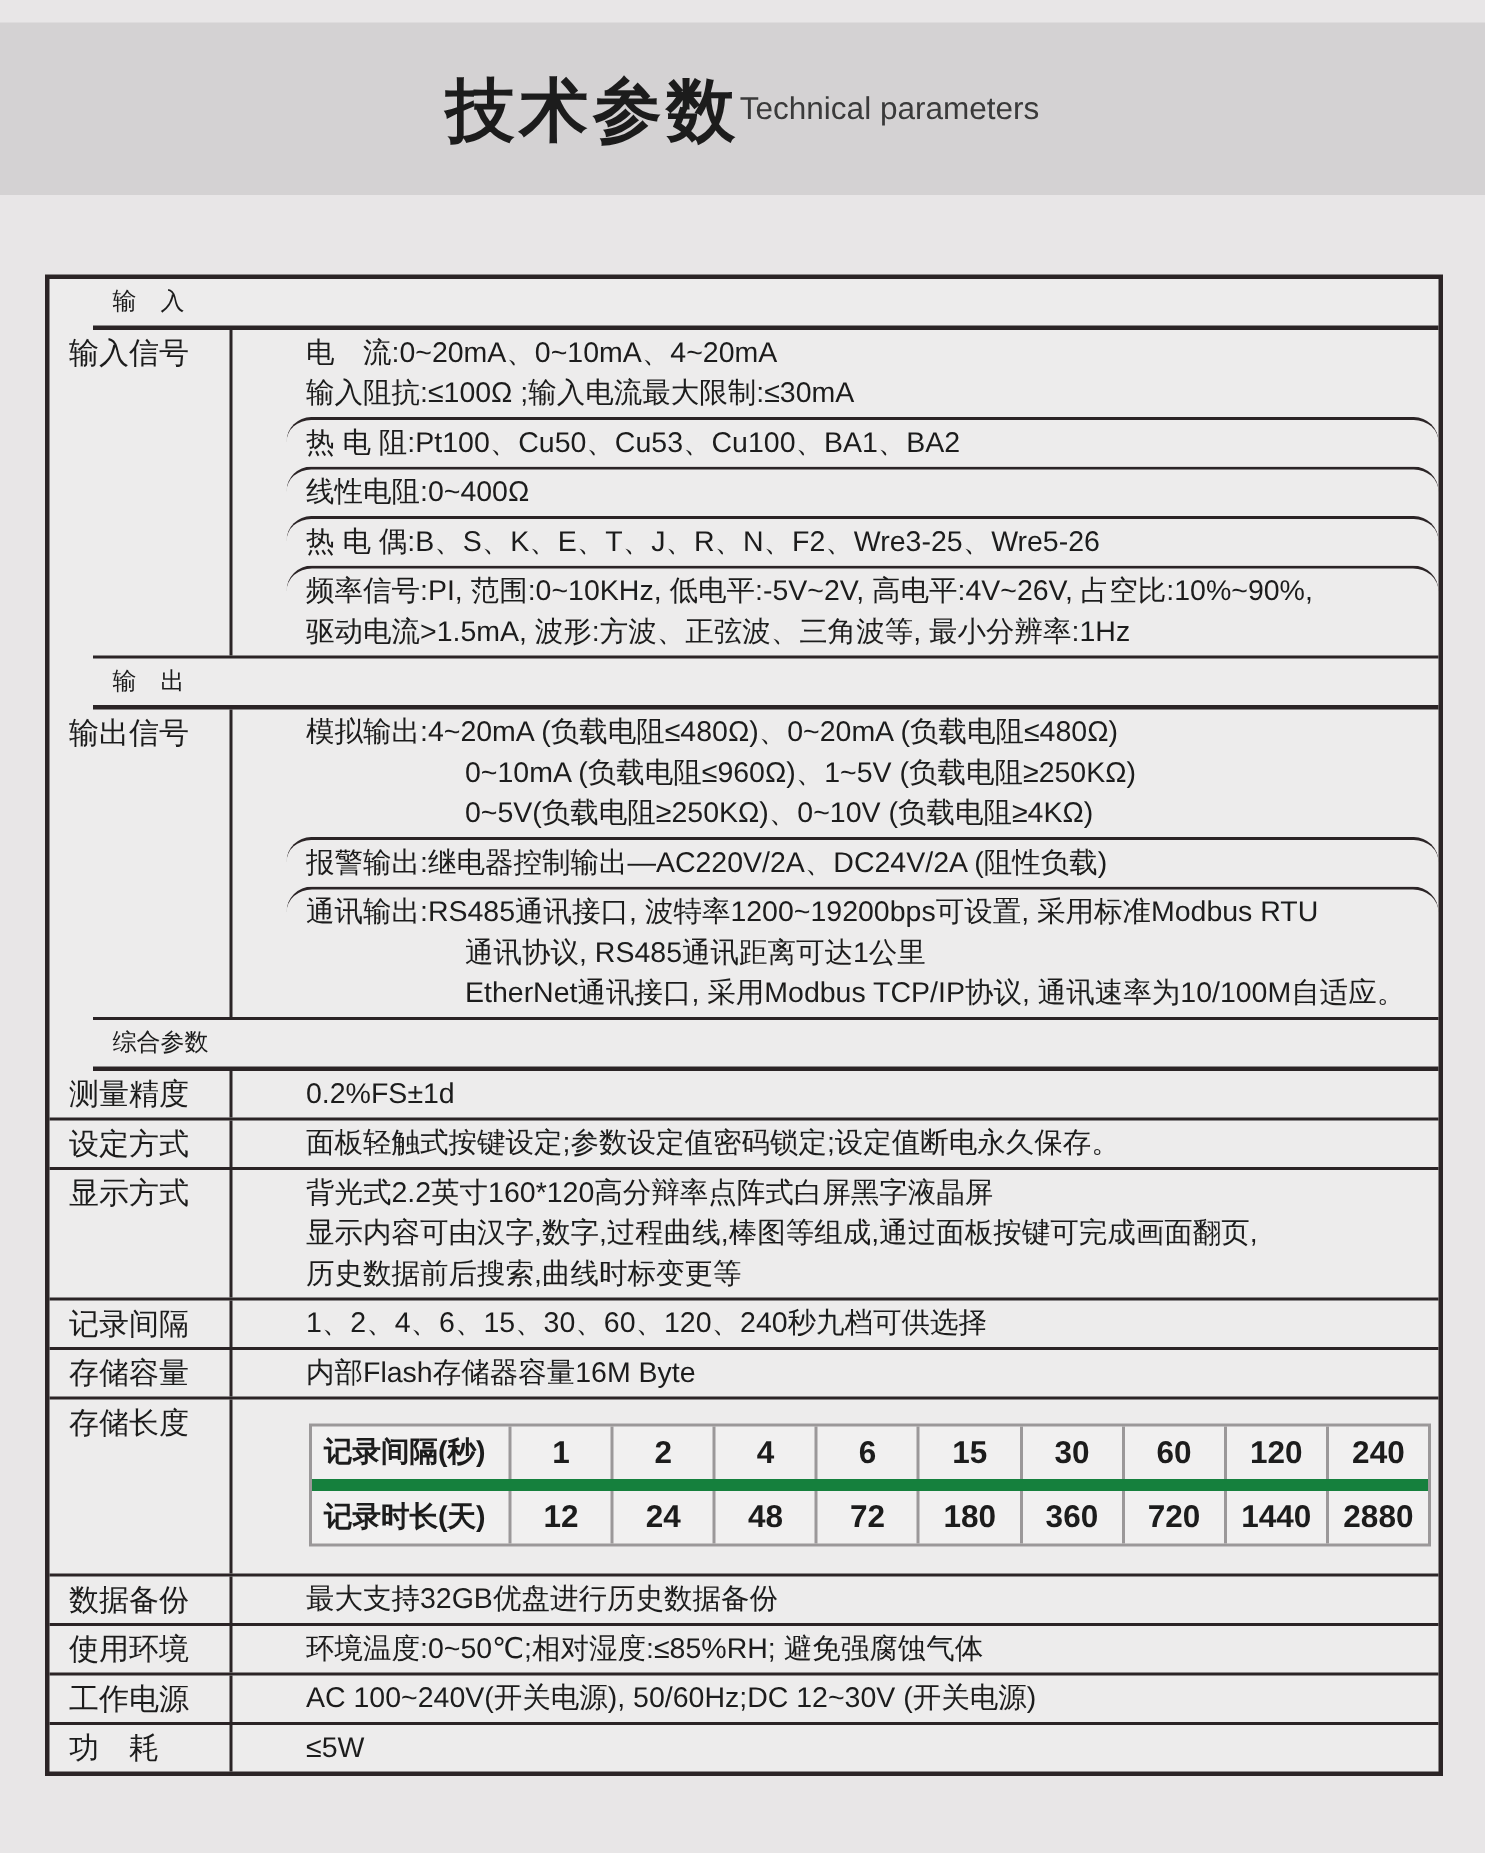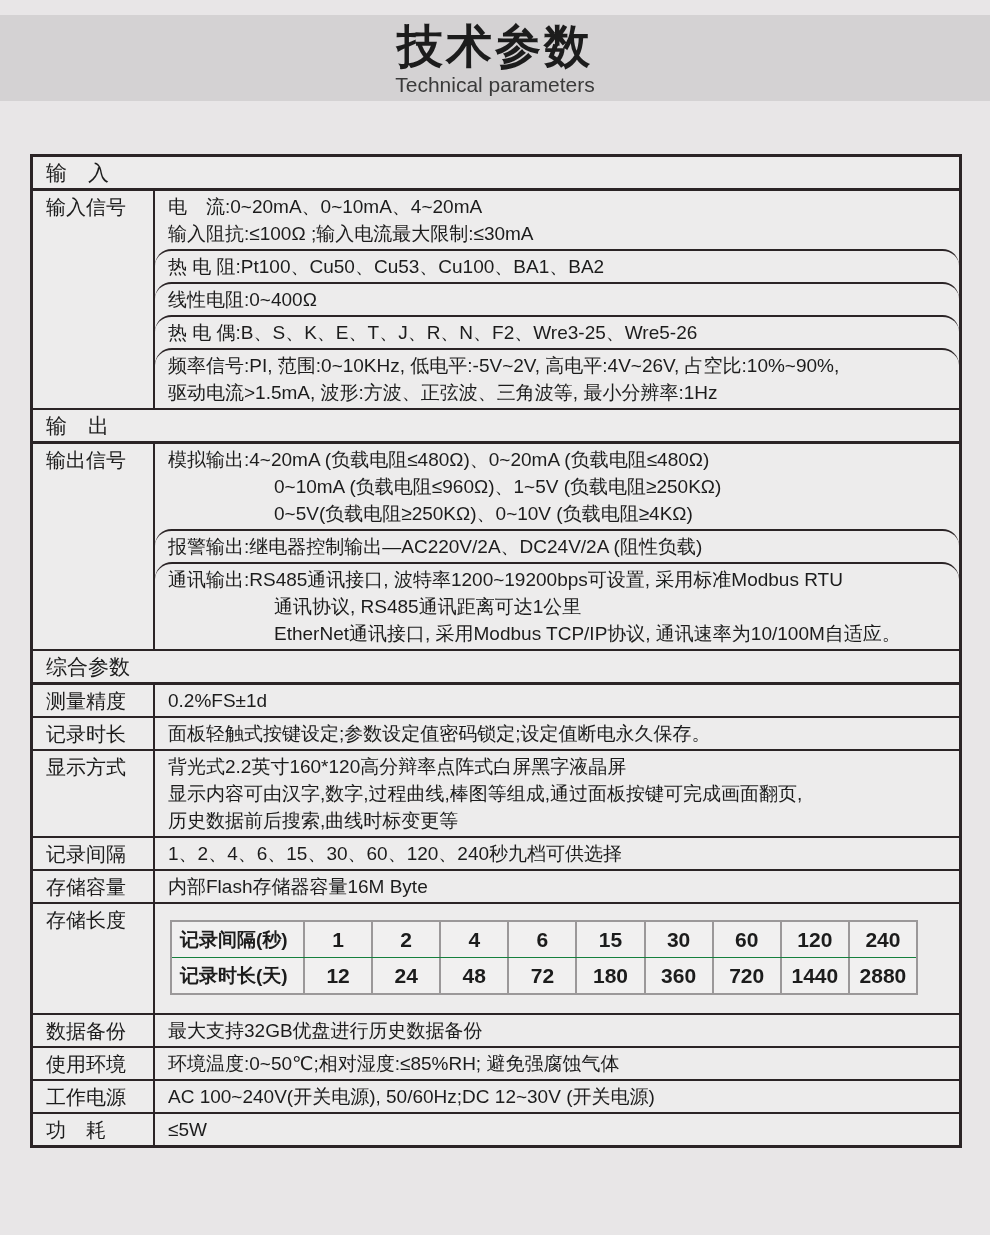--- a/index.html
+++ b/index.html
@@ -2,58 +2,58 @@
 <html><head>
 <meta charset="utf-8">
 <style>
   html,body{margin:0;padding:0;}
   body{
     width:990px;height:1235px;overflow:hidden;
     background:#e8e6e7;color:#1c1c1c;
     font-family:"Liberation Sans","DejaVu Sans",sans-serif;
   }
   .band{
-    margin-top:15px;height:86px;background:#d4d2d3;
-    display:flex;flex-direction:column;align-items:center;justify-content:center;
+    margin-top:15px;height:115px;background:#d4d2d3;
+    display:flex;flex-direction:row;align-items:center;justify-content:center;
   }
   .title{font-size:46px;font-weight:bold;letter-spacing:3px;line-height:52px;}
   .subtitle{font-size:21px;color:#3a3a3a;margin-top:1px;}
 
   .spec{
     box-sizing:border-box;margin:53px 0 0 30px;width:932px;
     border:3px solid #2b2426;background:#edecec;font-size:19px;
   }
   .spec>div{border-top:2px solid #2b2426;}
   .spec>div:first-child{border-top:none;}
   .sec{
     border-top-width:3px;border-bottom:3px solid #2b2426;
-    padding:2px 6px 2px 13px;line-height:27px;font-size:21px;
+    padding:2px 6px 2px 13px;line-height:27px;font-size:16px;margin-left:29px;
   }
   .sec+div{border-top:none;}
-  .row,.block{display:flex;align-items:stretch;}
+  .row,.block{display:flex;align-items:stretch;gap:36px;}
   .lbl{
     flex:0 0 122px;box-sizing:border-box;border-right:2px solid #2b2426;
     padding:2px 2px 2px 13px;line-height:26px;font-size:20px;
     display:flex;align-items:center;
   }
   .block>.lbl,.lbl-top{align-items:flex-start;padding-top:3px;}
   .content{flex:1;display:flex;flex-direction:column;min-width:0;}
   .sub{border-top:2px solid #2b2426;padding:2px 4px 2px 13px;border-radius:17px;}
   .sub:first-child{border-top:none;}
   .val{
     flex:1;min-width:0;padding:2px 4px 2px 13px;
     display:flex;flex-direction:column;justify-content:center;
   }
   .val-table{padding:5px;}
   .ln{line-height:27px;white-space:nowrap;overflow:hidden;}
   .ln.indent{padding-left:106px;}
 
   .ntable{margin:11px 10px 13px 10px;width:744px;border:2px solid #9b9899;background:#f1f0f0;}
   .nrow{display:flex;}
-  .nrow+.nrow{border-top:1px solid #15803d;}
+  .nrow+.nrow{border-top:8px solid #15803d;}
   .nhead{
     flex:0 0 133px;box-sizing:border-box;border-right:2px solid #9b9899;
     padding:4px 2px 4px 8px;font-weight:bold;font-size:19px;line-height:27px;
     display:flex;align-items:center;
   }
   .ncell{
     flex:1;border-right:2px solid #9b9899;display:flex;align-items:center;justify-content:center;
     font-weight:bold;font-size:21px;line-height:27px;padding:3px 0;
   }
   .ncell:last-child{border-right:none;}
@@ -117,21 +117,21 @@
   <div class="sec">综合参数</div>
 
   <div class="row">
     <div class="lbl">测量精度</div>
     <div class="val">
       <div class="ln">0.2%FS±1d</div>
     </div>
   </div>
 
   <div class="row">
-    <div class="lbl">记录时长</div>
+    <div class="lbl">设定方式</div>
     <div class="val">
       <div class="ln">面板轻触式按键设定;参数设定值密码锁定;设定值断电永久保存。</div>
     </div>
   </div>
 
   <div class="row">
     <div class="lbl lbl-top">显示方式</div>
     <div class="val">
       <div class="ln">背光式2.2英寸160*120高分辩率点阵式白屏黑字液晶屏</div>
       <div class="ln">显示内容可由汉字,数字,过程曲线,棒图等组成,通过面板按键可完成画面翻页,</div>

